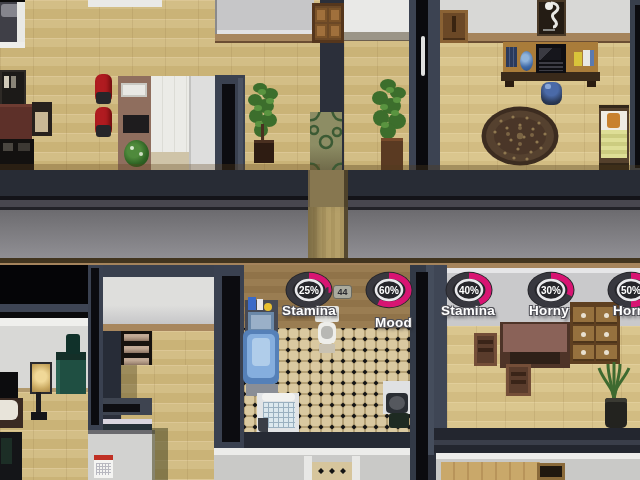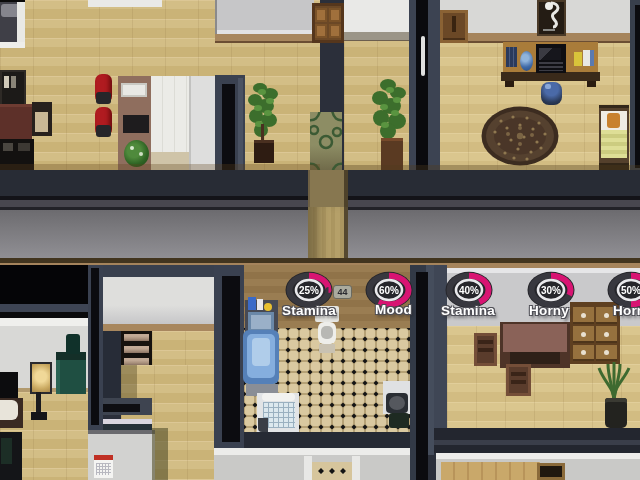--- a/index.html
+++ b/index.html
@@ -433,21 +433,21 @@
 <div class="a" style="left:333px;top:285px;width:17px;height:12px;background:#aaaa9e;border-radius:3px;border:1px solid #6a6a60;color:#2a2a30;font-size:9px;font-weight:bold;text-align:center;line-height:12px">44</div>
 
 <svg class="a" style="left:365px;top:271px" width="48" height="38" viewBox="0 0 48 38">
       <ellipse cx="24" cy="19" rx="23.5" ry="18.2" fill="#26262b"></ellipse>
       <ellipse cx="24" cy="19" rx="19.5" ry="14.3" fill="none" stroke="#38383f" stroke-width="6"></ellipse>
       <ellipse cx="24" cy="19" rx="19.5" ry="14.3" fill="none" stroke="#d81472" stroke-width="6" pathLength="100" stroke-dasharray="60 40" stroke-dashoffset="-75"></ellipse>
       <ellipse cx="24" cy="19" rx="13" ry="10" fill="#26262b" stroke="#e9e9ec" stroke-width="2.6"></ellipse>
       <text x="24" y="22.8" text-anchor="middle" font-family="Liberation Sans" font-size="10" font-weight="bold" fill="#fff">60%</text>
     </svg>
 
-<div class="a lbl" style="left:326px;top:302px;width:135px">Mood</div>
+<div class="a lbl" style="left:326px;top:315px;width:135px">Mood</div>
 
 <svg class="a" style="left:445px;top:271px" width="48" height="38" viewBox="0 0 48 38">
       <ellipse cx="24" cy="19" rx="23.5" ry="18.2" fill="#26262b"></ellipse>
       <ellipse cx="24" cy="19" rx="19.5" ry="14.3" fill="none" stroke="#38383f" stroke-width="6"></ellipse>
       <ellipse cx="24" cy="19" rx="19.5" ry="14.3" fill="none" stroke="#d81472" stroke-width="6" pathLength="100" stroke-dasharray="40 60" stroke-dashoffset="-75"></ellipse>
       <ellipse cx="24" cy="19" rx="13" ry="10" fill="#26262b" stroke="#e9e9ec" stroke-width="2.6"></ellipse>
       <text x="24" y="22.8" text-anchor="middle" font-family="Liberation Sans" font-size="10" font-weight="bold" fill="#fff">40%</text>
     </svg>
 
 <div class="a lbl" style="left:408px;top:303px;width:120px">Stamina</div>

